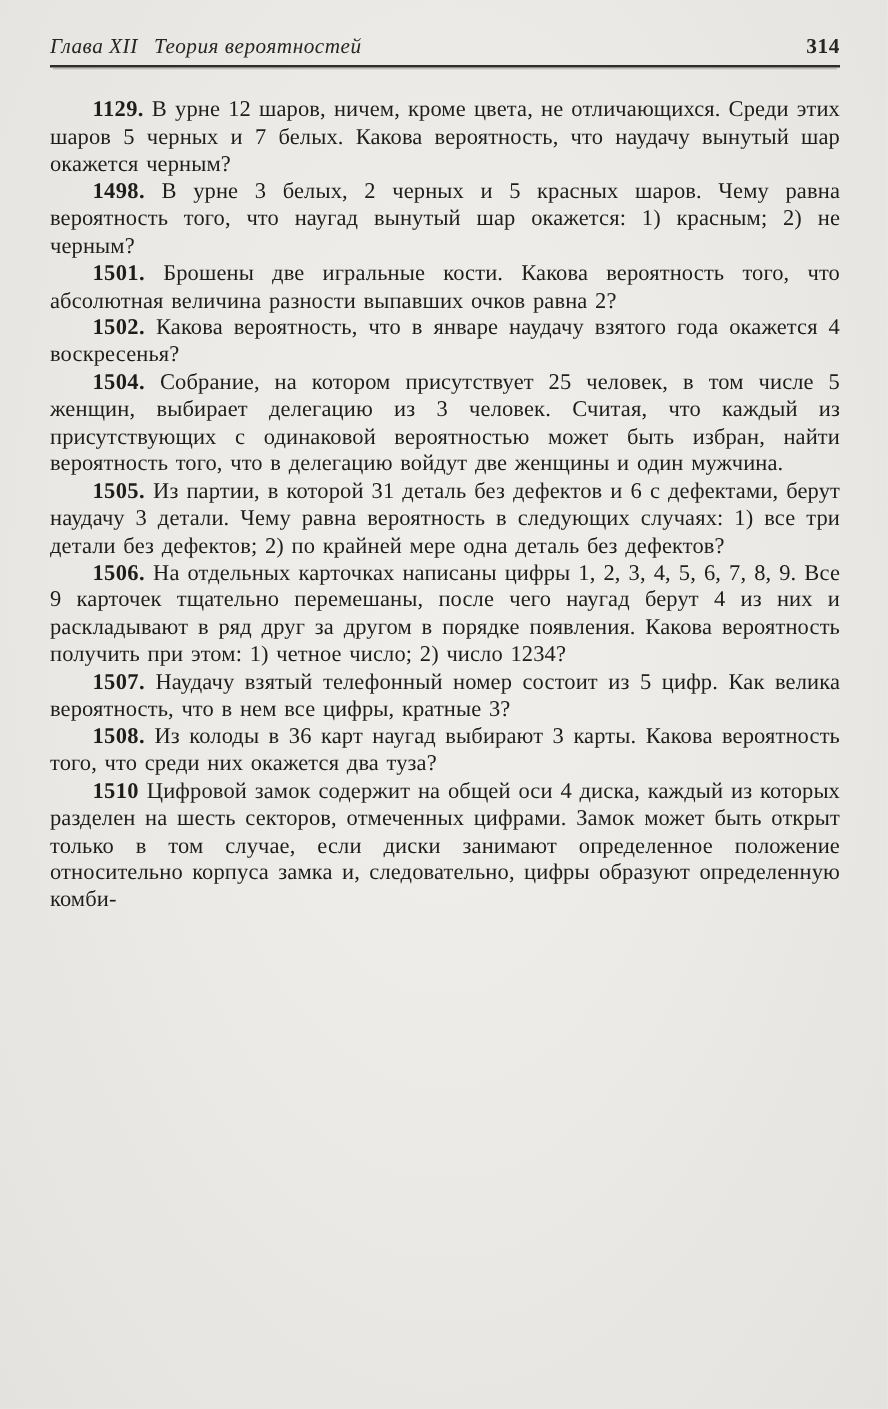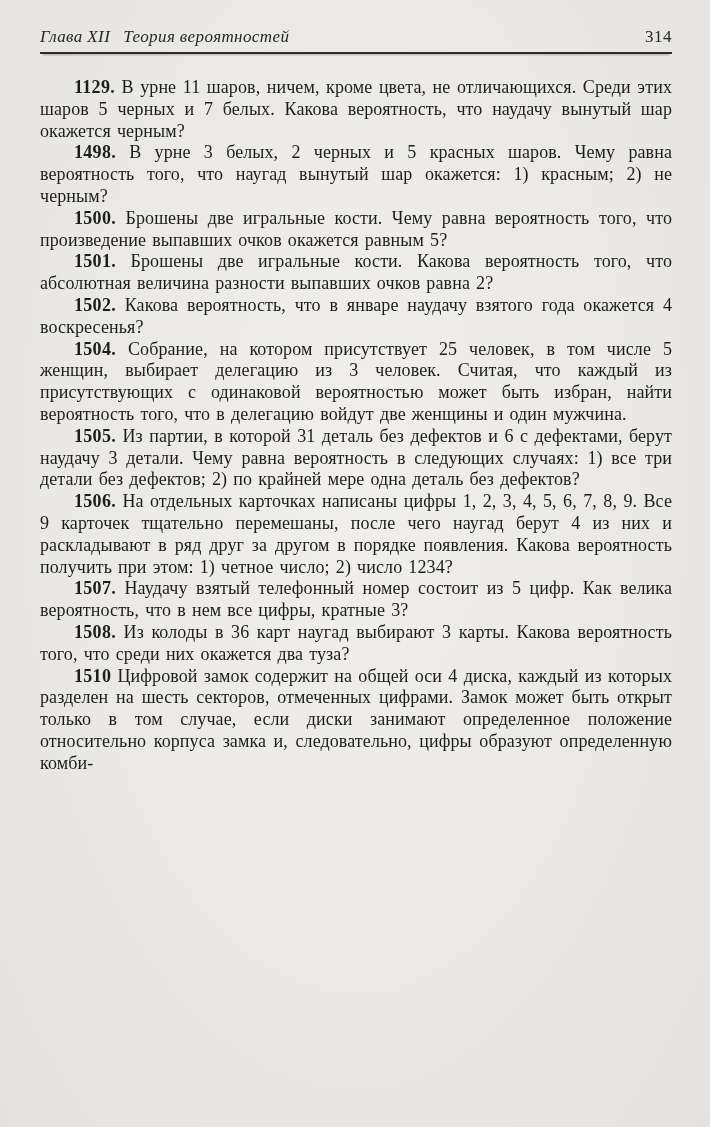--- a/index.html
+++ b/index.html
@@ -34,20 +34,21 @@
   .chapter {
     font-style: italic;
     letter-spacing: 0.4px;
   }
   .chapter .chapter-title {
     margin-left: 13px;
   }
   .page-number {
     font-style: normal;
     letter-spacing: 0.5px;
+    font-weight: bold;
   }
   .content {
     margin-top: 23px;
   }
   .content p {
     margin: 0;
     font-size: 18px;
     line-height: 21.8px;
     text-align: justify;
     text-indent: 34px;
@@ -68,23 +69,22 @@
 <div class="page">
 
   <div class="running-header">
     <div class="chapter">
       <span>Глава XII</span><span class="chapter-title">Теория вероятностей</span>
     </div>
     <div class="page-number">314</div>
   </div>
 
   <div class="content">
-    <p><span class="problem-number">1129.</span> <span>В урне 11 шаров, ничем, кроме цвета, не отличающихся. Среди этих шаров 5 черных и 7 белых. Какова вероятность, что наудачу вынутый шар окажется черным?</span></p>
+    <p><span class="problem-number">1129.</span> <span>В урне 12 шаров, ничем, кроме цвета, не отличающихся. Среди этих шаров 5 черных и 7 белых. Какова вероятность, что наудачу вынутый шар окажется черным?</span></p>
     <p><span class="problem-number">1498.</span> <span>В урне 3 белых, 2 черных и 5 красных шаров. Чему равна вероятность того, что наугад вынутый шар окажется: 1) красным; 2) не черным?</span></p>
-    <p><span class="problem-number">1500.</span> <span>Брошены две игральные кости. Чему равна вероятность того, что произведение выпавших очков окажется равным 5?</span></p>
     <p><span class="problem-number">1501.</span> <span>Брошены две игральные кости. Какова вероятность того, что абсолютная величина разности выпавших очков равна 2?</span></p>
     <p><span class="problem-number">1502.</span> <span>Какова вероятность, что в январе наудачу взятого года окажется 4 воскресенья?</span></p>
     <p><span class="problem-number">1504.</span> <span>Собрание, на котором присутствует 25 человек, в том числе 5 женщин, выбирает делегацию из 3 человек. Считая, что каждый из присутствующих с одинаковой вероятностью может быть избран, найти вероятность того, что в делегацию войдут две женщины и один мужчина.</span></p>
     <p><span class="problem-number">1505.</span> <span>Из партии, в которой 31 деталь без дефектов и 6 с дефектами, берут наудачу 3 детали. Чему равна вероятность в следующих случаях: 1) все три детали без дефектов; 2) по крайней мере одна деталь без дефектов?</span></p>
     <p><span class="problem-number">1506.</span> <span>На отдельных карточках написаны цифры 1, 2, 3, 4, 5, 6, 7, 8, 9. Все 9 карточек тщательно перемешаны, после чего наугад берут 4 из них и раскладывают в ряд друг за другом в порядке появления. Какова вероятность получить при этом: 1) четное число; 2) число 1234?</span></p>
     <p><span class="problem-number">1507.</span> <span>Наудачу взятый телефонный номер состоит из 5 цифр. Как велика вероятность, что в нем все цифры, кратные 3?</span></p>
     <p><span class="problem-number">1508.</span> <span>Из колоды в 36 карт наугад выбирают 3 карты. Какова вероятность того, что среди них окажется два туза?</span></p>
     <p><span class="problem-number">1510</span> <span>Цифровой замок содержит на общей оси 4 диска, каждый из которых разделен на шесть секторов, отмеченных цифрами. Замок может быть открыт только в том случае, если диски занимают определенное положение относительно корпуса замка и, следовательно, цифры образуют определенную комби-</span></p>
   </div>
 

